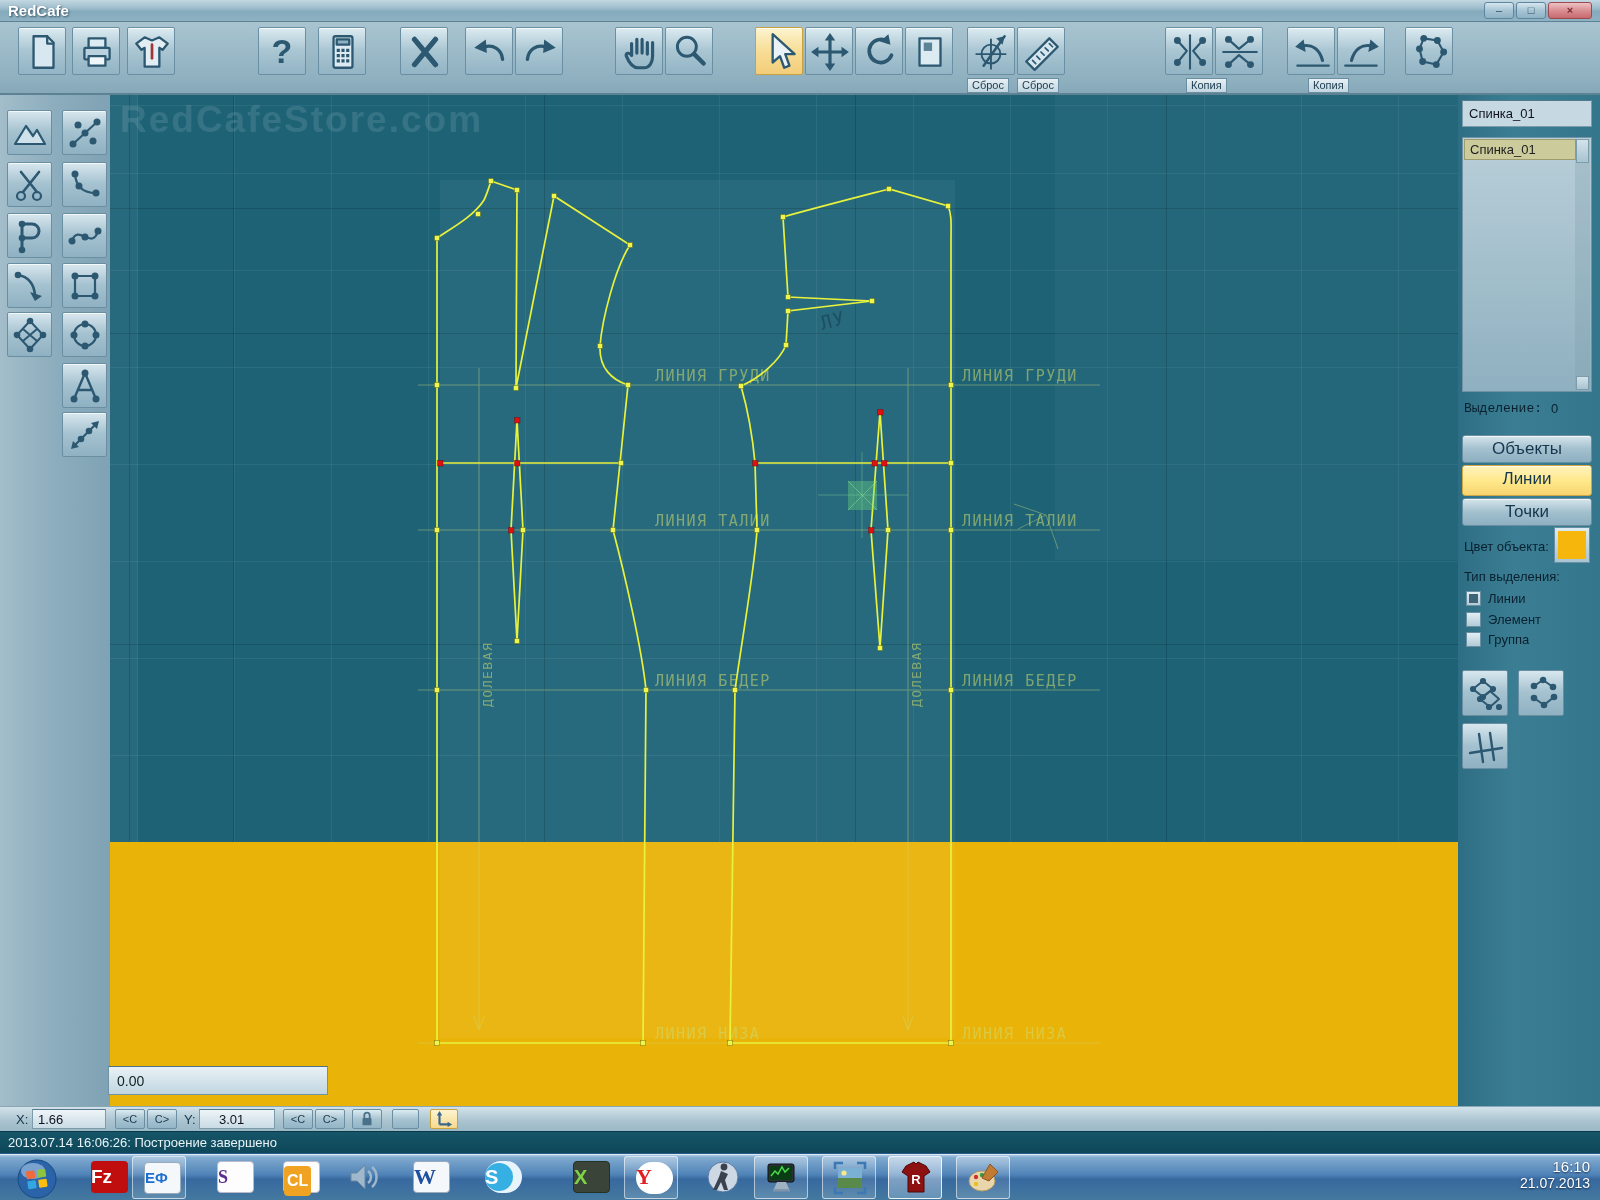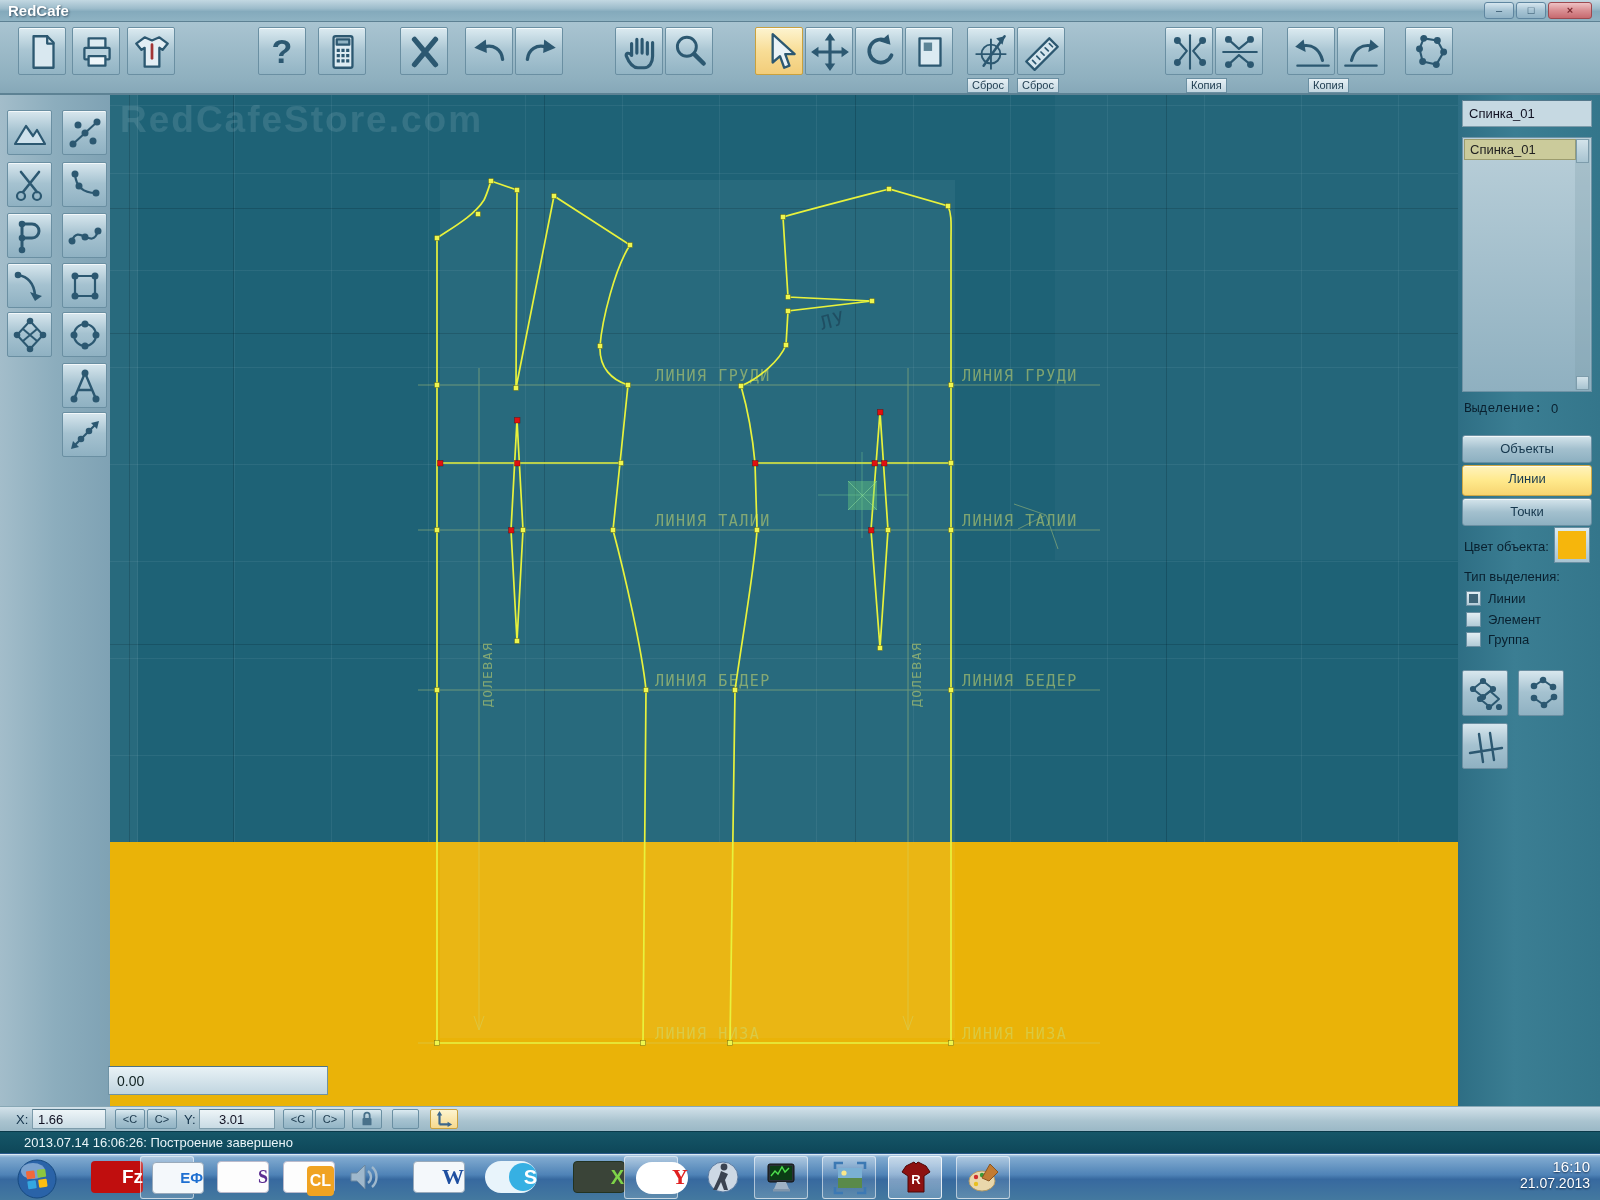--- a/index.html
+++ b/index.html
@@ -63,21 +63,21 @@
     font-family:"Liberation Sans",sans-serif; }
   #piece-list { position:absolute; left:4px; top:42px; width:130px; height:255px;
     background:linear-gradient(180deg,#b9cfd9,#8fb0c0); border:1px solid #6f93a5; }
   .list-item-sel { position:absolute; left:1px; top:1px; width:112px; height:21px; background:#cbcb9b;
     border:1px solid #9c9c6e; font-size:13px; line-height:19px; padding-left:5px; color:#222; }
   .vscroll { position:absolute; right:1px; top:1px; width:15px; height:251px; background:rgba(120,150,165,.25); }
   .vthumb { position:absolute; left:1px; top:0; width:13px; height:24px; background:linear-gradient(180deg,#d3e3ea,#a8c4d1); border:1px solid #7d9cab; }
   .vbtn { position:absolute; left:1px; bottom:0; width:13px; height:14px; background:linear-gradient(180deg,#d3e3ea,#a8c4d1); border:1px solid #7d9cab; }
   .sb-label { position:absolute; font-size:13px; color:#09202f; }
   .sb-btn { position:absolute; left:4px; width:130px; height:28px; border:1px solid #6a8fa2; border-radius:3px;
-    background:linear-gradient(180deg,#d5e5ec,#a3c0ce 50%,#8db0c1); font-size:13px; color:#16384e;
+    background:linear-gradient(180deg,#d5e5ec,#a3c0ce 50%,#8db0c1); font-size:17px; color:#16384e;
     text-align:center; line-height:26px; box-shadow:inset 0 1px 0 rgba(255,255,255,.7); }
   .sb-btn.active { background:linear-gradient(180deg,#fff3bd,#ffe98c 50%,#f7d470); border-color:#cfa845; height:31px; }
   .swatch-box { position:absolute; left:96px; top:432px; width:36px; height:36px; background:linear-gradient(180deg,#dcebf1,#a8c4d2); border:1px solid #6a8fa2; }
   .cb { position:absolute; left:8px; width:15px; height:15px; background:linear-gradient(180deg,#e2eef3,#b2cbd7); border:1px solid #6a8fa2; }
   .cb.checked::after { content:""; position:absolute; left:2px; top:2px; width:9px; height:9px; background:#3d6578; }
   .sbicon { position:absolute; width:46px; height:46px; border:1px solid #6a8fa2; border-radius:2px;
     background:linear-gradient(180deg,#d8e7ee,#a5c2d0 48%,#8fb1c2); }
   .sbicon svg { position:absolute; left:3px; top:3px; }
 
   
@@ -87,32 +87,32 @@
   .st-input { position:absolute; top:2px; height:20px; background:linear-gradient(180deg,#eef5f8,#c9dbe4);
     border:1px solid #7d9cab; border-top-color:#54788b; font-size:13px; color:#112; padding-left:5px;
     font-family:"Liberation Sans",sans-serif; }
   .st-btn { position:absolute; top:2px; height:20px; border:1px solid #6a8fa2; border-radius:2px;
     background:linear-gradient(180deg,#dcebf1,#a8c4d2 50%,#93b5c5); font-size:11px; color:#1c3a4e; text-align:center; line-height:18px; }
   .st-btn.sel { background:linear-gradient(180deg,#fdf4d0,#f6d98e); border-color:#c9a13e; }
 
   
   #logbar { position:absolute; left:0; top:1131px; width:1600px; height:22px;
     background:linear-gradient(180deg,#155668,#0e4759); border-top:1px solid #0a3a4a;
-    color:#e9f4f8; font-size:13px; line-height:21px; padding-left:24px; }
+    color:#e9f4f8; font-size:13px; line-height:21px; padding-left:8px; }
 
   
   #taskbar { position:absolute; left:0; top:1153px; width:1600px; height:47px;
     background:linear-gradient(180deg,#bdd7eb 0%,#7fa9cf 8%,#4f83b7 45%,#37699f 55%,#4largest 100%);
     background:linear-gradient(180deg,#bdd7eb 0%,#7fa9cf 8%,#4f83b7 45%,#37699f 55%,#44799f 100%);
     border-top:1px solid #2a5a8c; box-shadow:inset 0 1px 0 rgba(255,255,255,.5); }
   .app { position:absolute; top:2px; width:54px; height:43px; border-radius:3px; }
   .app.framed { border:1px solid rgba(255,255,255,.55); background:linear-gradient(180deg,rgba(255,255,255,.35),rgba(255,255,255,.08) 50%,rgba(255,255,255,.15)); }
   .app.active { border:1px solid rgba(255,255,255,.8); background:linear-gradient(180deg,rgba(255,255,255,.55),rgba(210,230,250,.25)); }
   .app svg { position:absolute; left:7px; top:1px; }
-  .tile { position:absolute; left:11px; top:5px; width:52px; height:32px; border-radius:4px; text-align:right; font-weight:bold; }
+  .tile { position:absolute; left:11px; top:5px; width:37px; height:32px; border-radius:4px; text-align:left; font-weight:bold; }
   #tray { position:absolute; right:0; top:0; height:47px; }
   #clock { position:absolute; right:10px; top:4px; text-align:right; color:#fff; text-shadow:0 1px 2px rgba(0,20,50,.8); }
   #clock .t { font-size:15px; }
   #clock .d { font-size:14px; }
 </style>
 </head>
 <body>
 
 <div id="screen">
 
@@ -563,21 +563,21 @@
             <rect x="12" y="13" width="8.5" height="8" rx="1" fill="#f2693a"></rect>
             <rect x="23" y="13" width="8.5" height="8" rx="1" fill="#8cc63f"></rect>
             <rect x="12" y="23" width="8.5" height="8" rx="1" fill="#35a7e0"></rect>
             <rect x="23" y="23" width="8.5" height="8" rx="1" fill="#fdbe11"></rect>
           </g>
       </svg>
       </div>
     <div class="app" style="left:80px;">
       <div class="tile" style="background:#c00e0e;color:#fff;font-size:19px;line-height:32px;">Fz</div>
       </div>
-    <div class="app framed" style="left:140px;padding-left:47px;">
+    <div class="app framed" style="left:132px;padding-left:47px;">
       <div class="tile" style="background:#f4f8fb;border:1px solid #9ab;color:#1d6fd1;font-size:15px;line-height:30px;">ЕФ</div>
       </div>
     <div class="app" style="left:206px;">
       <div class="tile" style="background:#fdfdfd;border:1px solid #bbc;color:#5b2d91;font-size:18px;line-height:30px;font-family:'Liberation Serif',serif;">S</div>
       </div>
     <div class="app" style="left:272px;">
       <div class="tile" style="background:#fdfdfd;border:1px solid #bbc;color:#fff;font-size:16px;line-height:26px;">
         <span style="display:inline-block;margin-top:4px;background:#f0a322;border-radius:4px;padding:2px 3px;">CL</span></div>
       </div>
     <div class="app" style="left:336px;">

